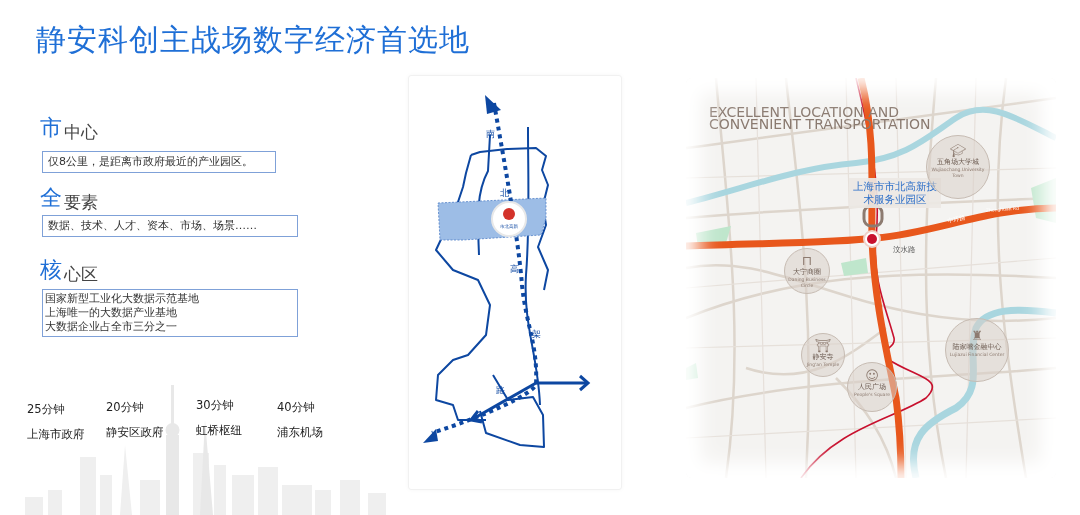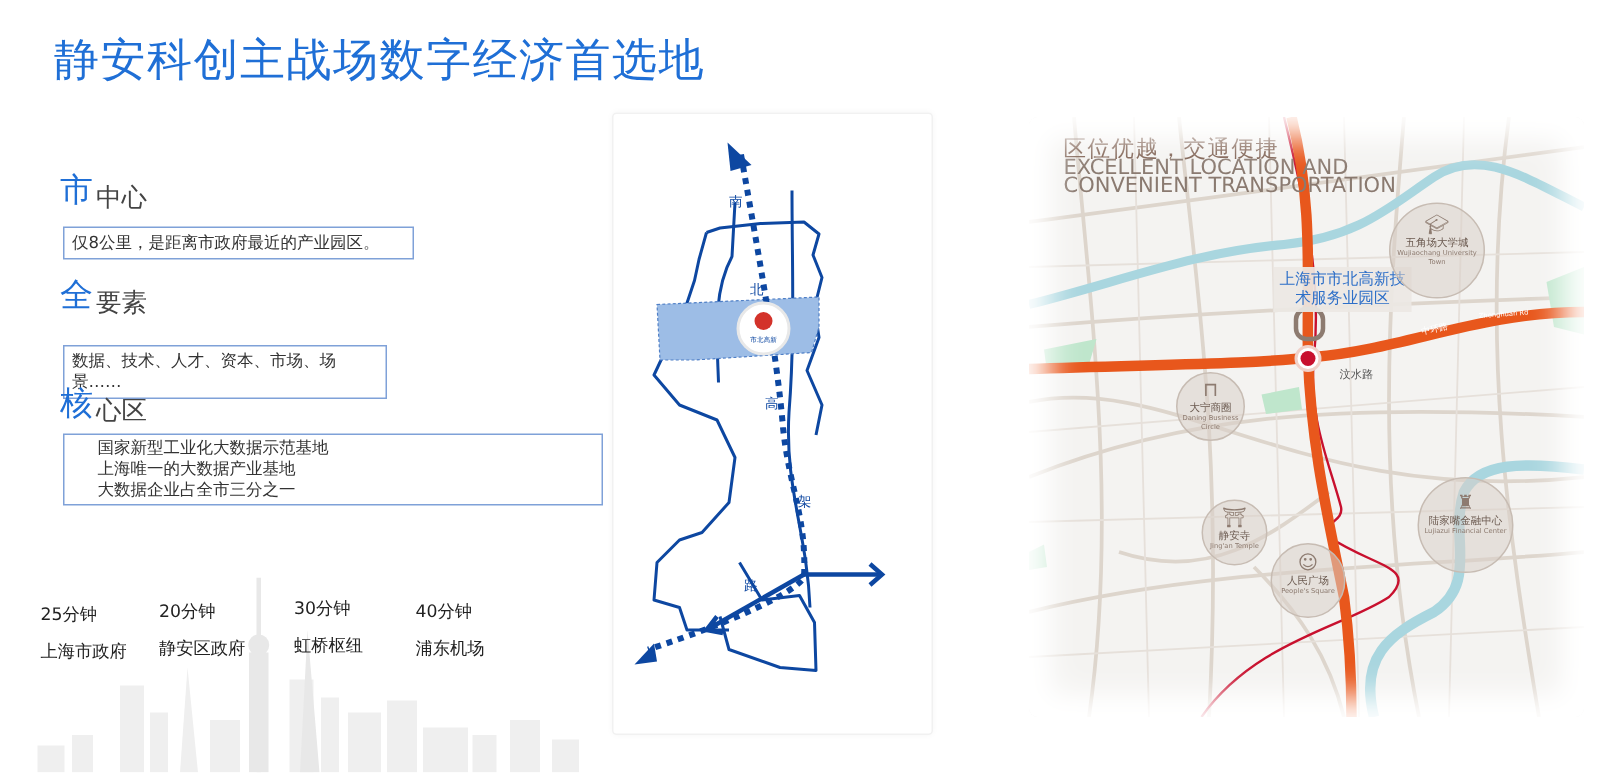--- a/index.html
+++ b/index.html
@@ -74,31 +74,31 @@
 <div class="box" style="top:151px;width:234px;">
   <div>仅8公里，是距离市政府最近的产业园区。</div>
 </div>
 
 <div class="feature" style="top:186px;">
   <div class="head">
     <span class="big">全</span>
     <span class="small">要素</span>
   </div>
 </div>
-<div class="box" style="top:230px;width:216px;">
+<div class="box" style="top:215px;width:256px;">
   <div>数据、技术、人才、资本、市场、场景……</div>
 </div>
 
 <div class="feature" style="top:258px;">
   <div class="head">
     <span class="big">核</span>
     <span class="small">心区</span>
   </div>
 </div>
-<div class="box" style="top:289px;width:360px;padding:2px 22px;">
+<div class="box" style="top:289px;width:256px;padding:2px 2px;">
   <div>国家新型工业化大数据示范基地</div>
   <div>上海唯一的大数据产业基地</div>
   <div>大数据企业占全市三分之一</div>
 </div>
 
 <div class="travel" style="left:27px;">
   <span class="t">25分钟</span>
   <span class="t">上海市政府</span>
 </div>
 <div class="travel" style="left:106px;top:400px;">
@@ -191,21 +191,20 @@
 
     <circle cx="186" cy="161" r="8" fill="#ffffff" stroke="#f0d0c8" stroke-width="2"></circle>
     <circle cx="186" cy="161" r="5" fill="#c8102e"></circle>
 
     <rect x="178" y="128" width="18" height="20" rx="7" fill="none" stroke="#8d7b70" stroke-width="3"></rect>
 
     <text x="262" y="145" font-size="6" fill="#ffffff" transform="rotate(-12 262 145)">中环路</text>
     <text x="300" y="134" font-size="4.5" fill="#ffffff" transform="rotate(-4 300 134)">Zhonghuan Rd</text>
   </svg>
 
-  <div class="map-title">区位优越，交通便捷</div>
   <div class="map-sub">
     <div>EXCELLENT LOCATION AND</div>
     <div>CONVENIENT TRANSPORTATION</div>
   </div>
 
   <div class="park-label">
     <div>上海市市北高新技</div>
     <div>术服务业园区</div>
   </div>
   <div class="metro-label">汶水路</div>

